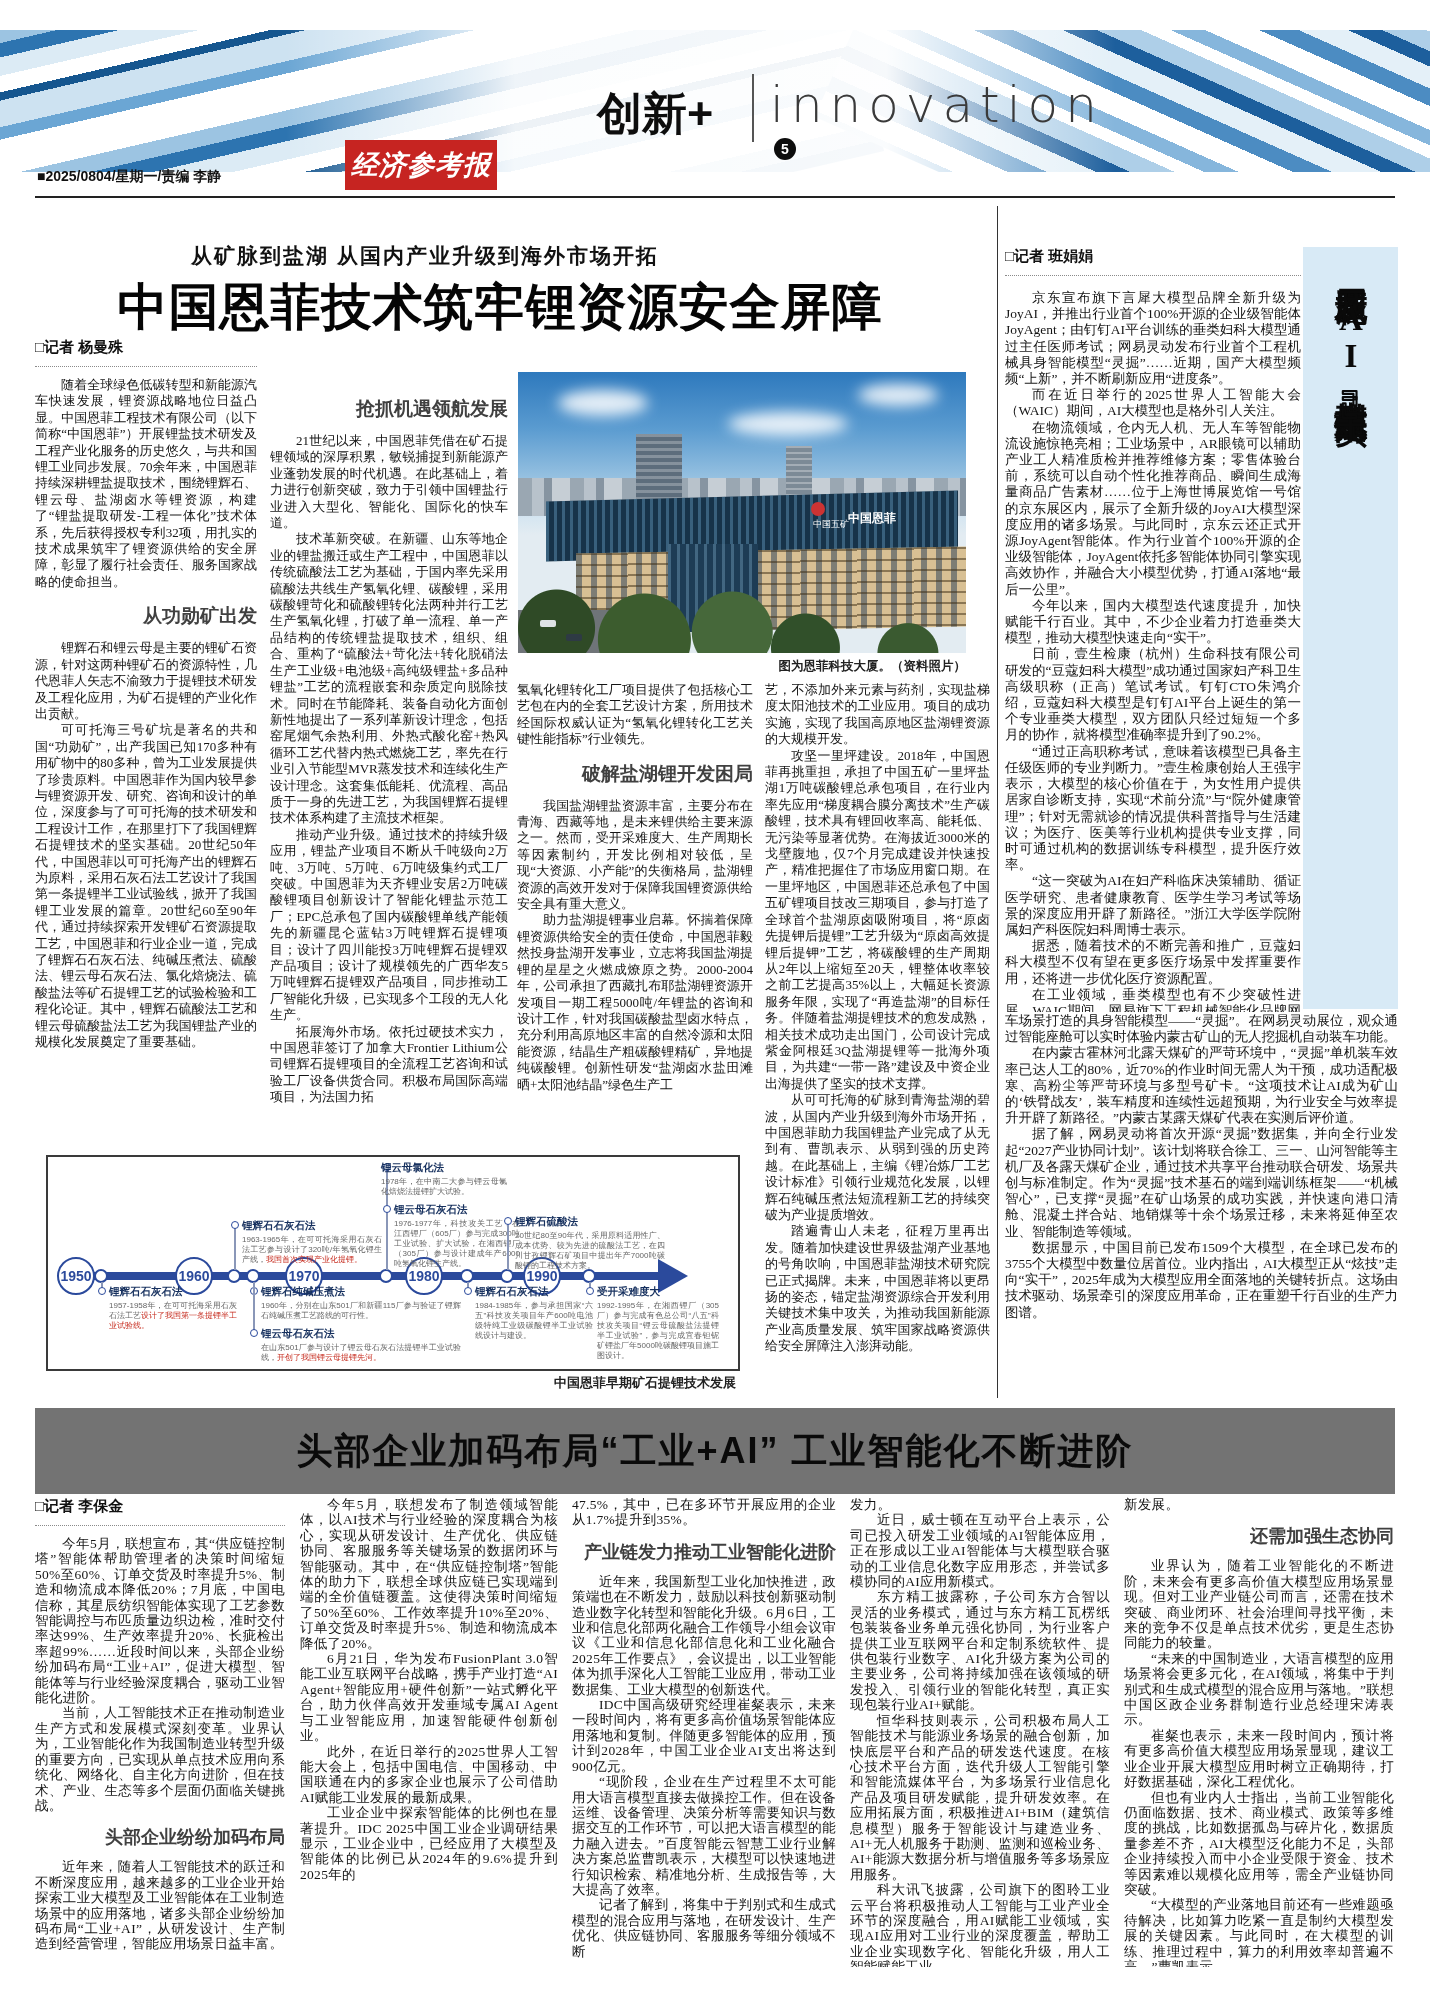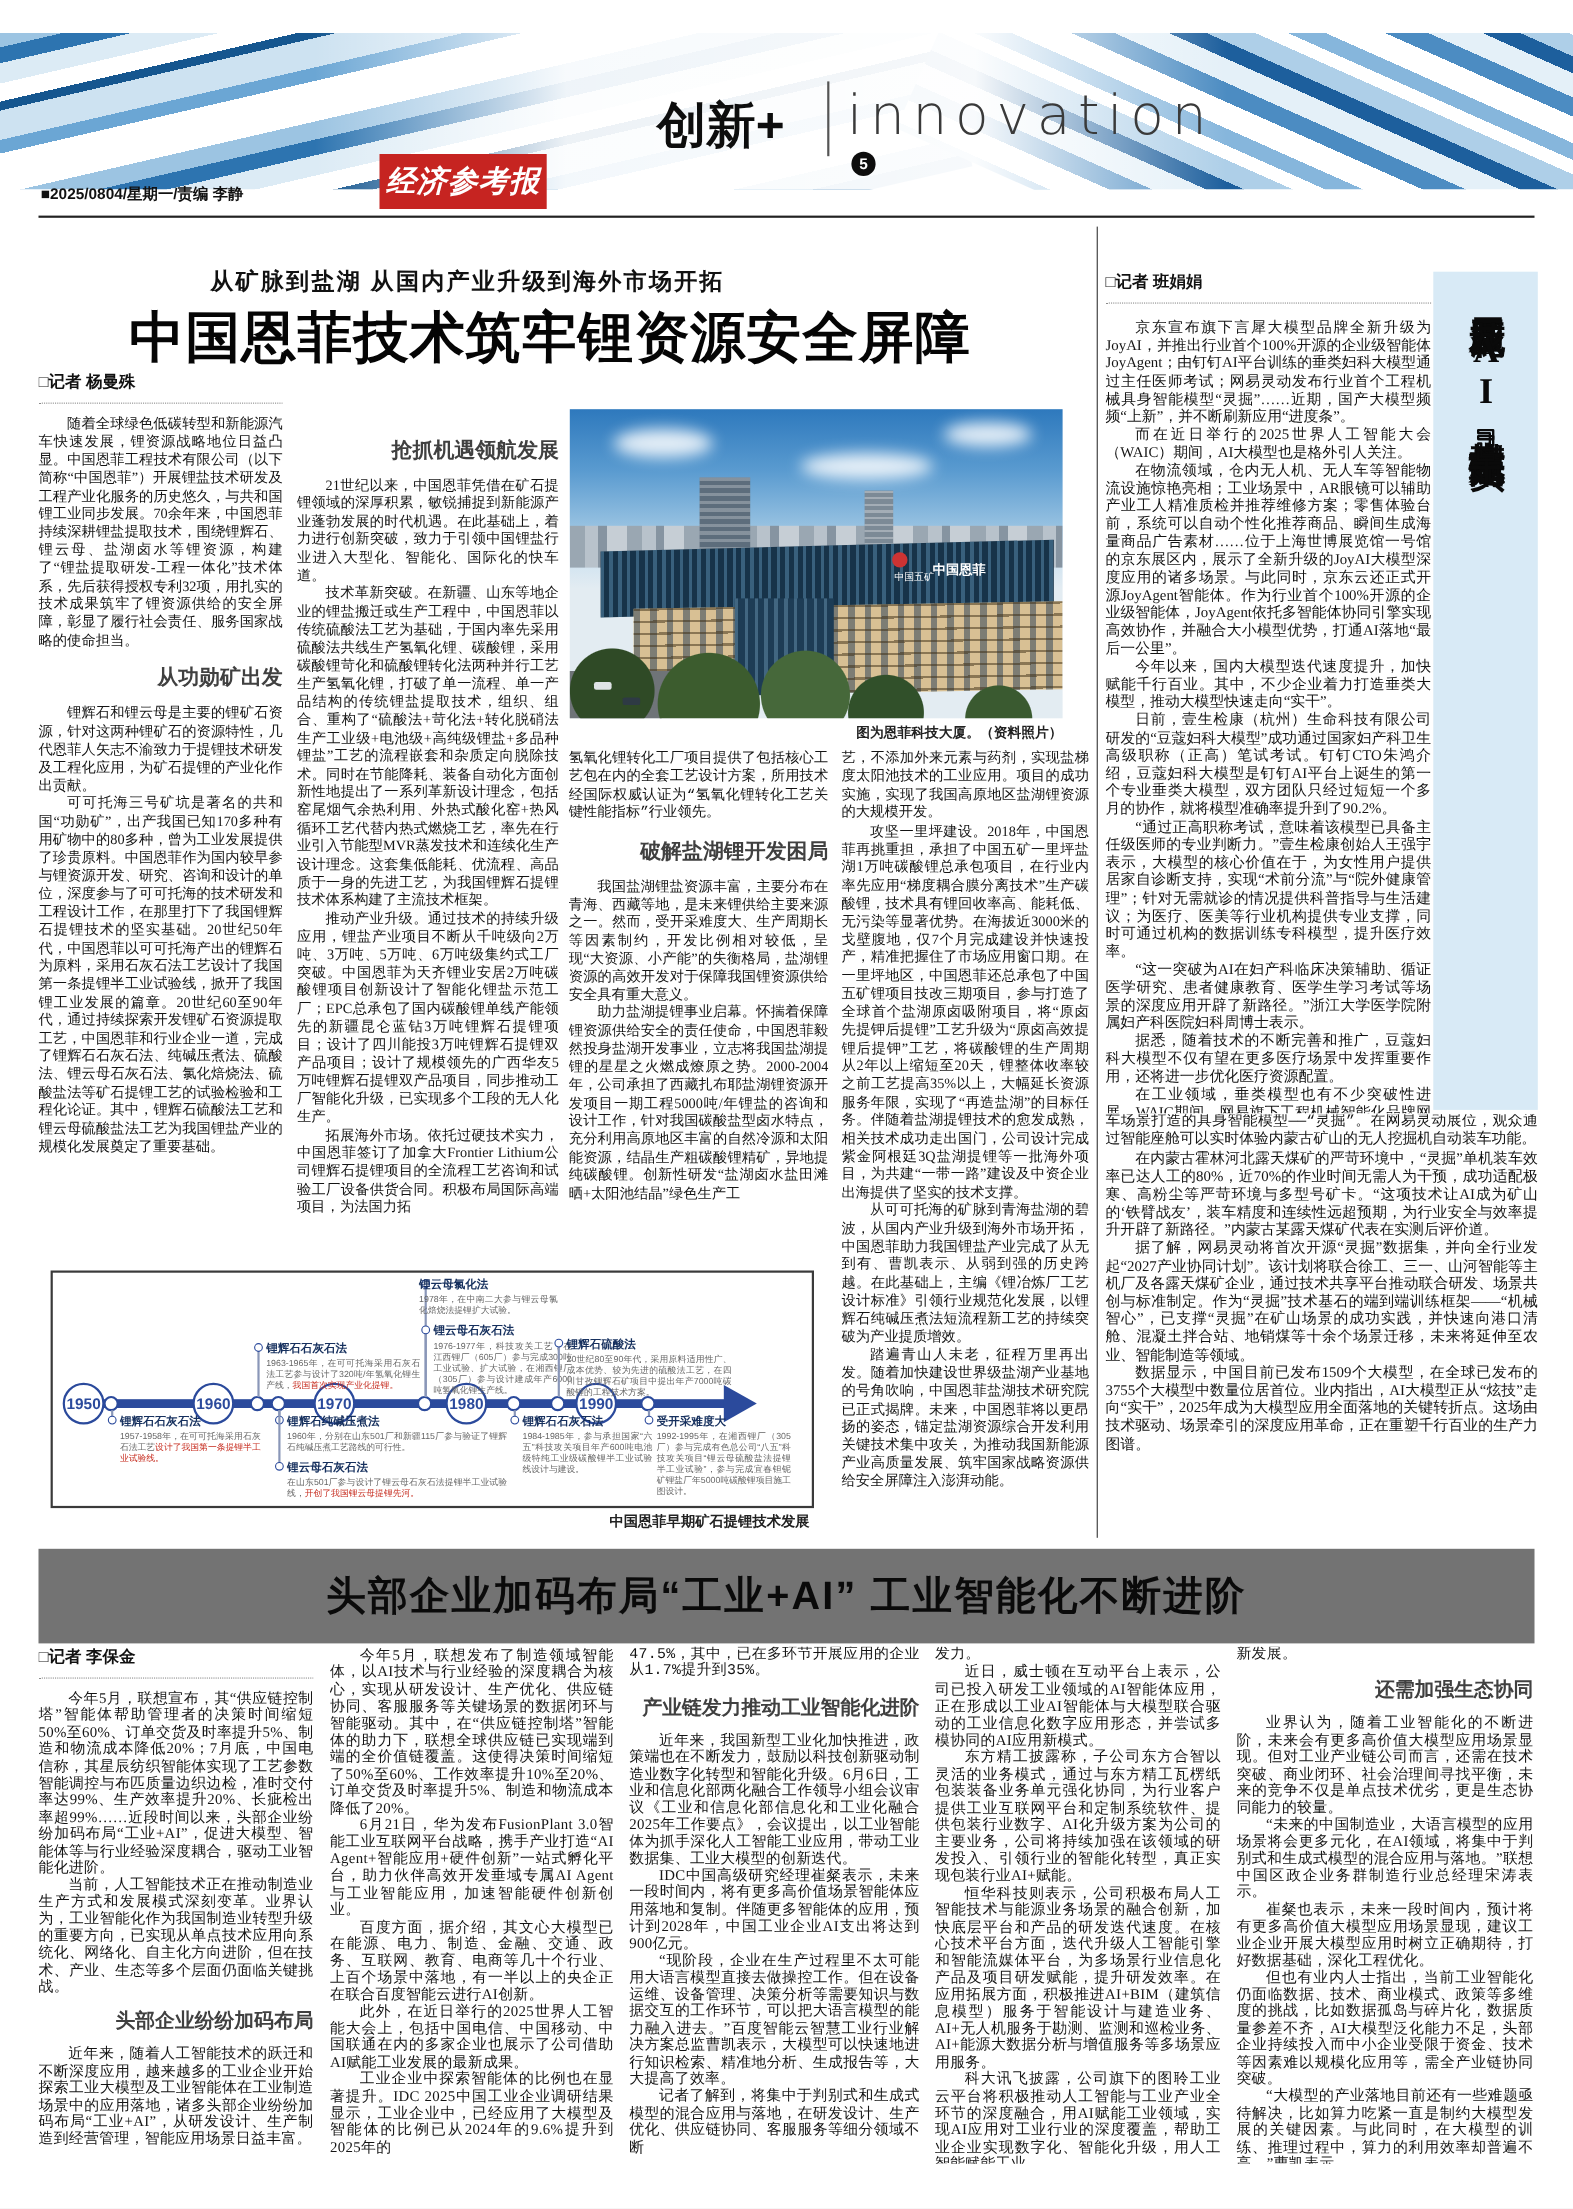--- a/index.html
+++ b/index.html
@@ -30,21 +30,21 @@
 
   
   .kicker{left:35px;top:242px;width:780px;text-align:center;font-family:"Liberation Sans",sans-serif;
     font-weight:bold;font-size:21px;letter-spacing:2px;color:#111;}
   .headline{left:35px;top:274px;width:930px;text-align:center;font-weight:bold;font-size:50px;letter-spacing:1px;color:#050505;
     font-family:"Liberation Serif","DejaVu Serif",serif;}
   .byline{font-family:"Liberation Sans",sans-serif;font-weight:bold;font-size:15px;color:#111;
     border-bottom:1px dotted #8a8a8a;padding-bottom:9px;margin-bottom:10px;}
   .col{overflow:hidden;}
   .para{margin:0;text-align:justify;text-indent:2em;font-size:13px;line-height:16.4px;color:#141414;}
-  .cont{text-indent:0;font-family:Liberation Mono, monospace;}
+  .cont{text-indent:0;}
   .col-head{margin:13px 0 11px;text-align:right;font-family:"Liberation Sans",sans-serif;font-weight:bold;font-size:19px;color:#404040;}
   #lead-c1{left:35px;top:338px;width:222px;height:800px;}
   #lead-c2{left:270px;top:383px;width:238px;height:757px;}
   #lead-c3{left:517px;top:682px;width:236px;height:460px;}
   #lead-c4{left:765px;top:682px;width:225px;height:712px;}
 
   
   #photo{left:518px;top:372px;width:448px;height:281px;overflow:hidden;background:linear-gradient(180deg,#2e79bd 0%,#5a9bd0 20%,#9ec6e3 40%,#d6e6f1 52%,#e3ecf2 58%);}
   .cloud{position:absolute;background:#fff;border-radius:50%;filter:blur(7px);opacity:.85;}
   .skyline{position:absolute;left:0;top:106px;width:448px;height:38px;
@@ -293,21 +293,20 @@
         <p class="para">今年5月，联想宣布，其“供应链控制塔”智能体帮助管理者的决策时间缩短50%至60%、订单交货及时率提升5%、制造和物流成本降低20%；7月底，中国电信称，其星辰纺织智能体实现了工艺参数智能调控与布匹质量边织边检，准时交付率达99%、生产效率提升20%、长疵检出率超99%……近段时间以来，头部企业纷纷加码布局“工业+AI”，促进大模型、智能体等与行业经验深度耦合，驱动工业智能化进阶。</p>
         <p class="para">当前，人工智能技术正在推动制造业生产方式和发展模式深刻变革。业界认为，工业智能化作为我国制造业转型升级的重要方向，已实现从单点技术应用向系统化、网络化、自主化方向进阶，但在技术、产业、生态等多个层面仍面临关键挑战。</p>
         <h3 class="col-head">头部企业纷纷加码布局</h3>
         <p class="para">近年来，随着人工智能技术的跃迁和不断深度应用，越来越多的工业企业开始探索工业大模型及工业智能体在工业制造场景中的应用落地，诸多头部企业纷纷加码布局“工业+AI”，从研发设计、生产制造到经营管理，智能应用场景日益丰富。</p>
       </div>
   </div>
   <div id="b-c2" class="abs col bcol">
       <div>
         <p class="para">今年5月，联想发布了制造领域智能体，以AI技术与行业经验的深度耦合为核心，实现从研发设计、生产优化、供应链协同、客服服务等关键场景的数据闭环与智能驱动。其中，在“供应链控制塔”智能体的助力下，联想全球供应链已实现端到端的全价值链覆盖。这使得决策时间缩短了50%至60%、工作效率提升10%至20%、订单交货及时率提升5%、制造和物流成本降低了20%。</p>
         <p class="para">6月21日，华为发布FusionPlant 3.0智能工业互联网平台战略，携手产业打造“AI Agent+智能应用+硬件创新”一站式孵化平台，助力伙伴高效开发垂域专属AI Agent与工业智能应用，加速智能硬件创新创业。</p>
-        <p class="para">百度方面，据介绍，其文心大模型已在能源、电力、制造、金融、交通、政务、互联网、教育、电商等几十个行业、上百个场景中落地，有一半以上的央企正在联合百度智能云进行AI创新。</p>
         <p class="para">此外，在近日举行的2025世界人工智能大会上，包括中国电信、中国移动、中国联通在内的多家企业也展示了公司借助AI赋能工业发展的最新成果。</p>
         <p class="para">工业企业中探索智能体的比例也在显著提升。IDC 2025中国工业企业调研结果显示，工业企业中，已经应用了大模型及智能体的比例已从2024年的9.6%提升到2025年的</p>
       </div>
     </div>
   <div id="b-c3" class="abs col bcol">
       <div>
         <p class="para cont">47.5%，其中，已在多环节开展应用的企业从1.7%提升到35%。</p>
         <h3 class="col-head">产业链发力推动工业智能化进阶</h3>
         <p class="para">近年来，我国新型工业化加快推进，政策端也在不断发力，鼓励以科技创新驱动制造业数字化转型和智能化升级。6月6日，工业和信息化部两化融合工作领导小组会议审议《工业和信息化部信息化和工业化融合2025年工作要点》，会议提出，以工业智能体为抓手深化人工智能工业应用，带动工业数据集、工业大模型的创新迭代。</p>
         <p class="para">IDC中国高级研究经理崔粲表示，未来一段时间内，将有更多高价值场景智能体应用落地和复制。伴随更多智能体的应用，预计到2028年，中国工业企业AI支出将达到900亿元。</p>

